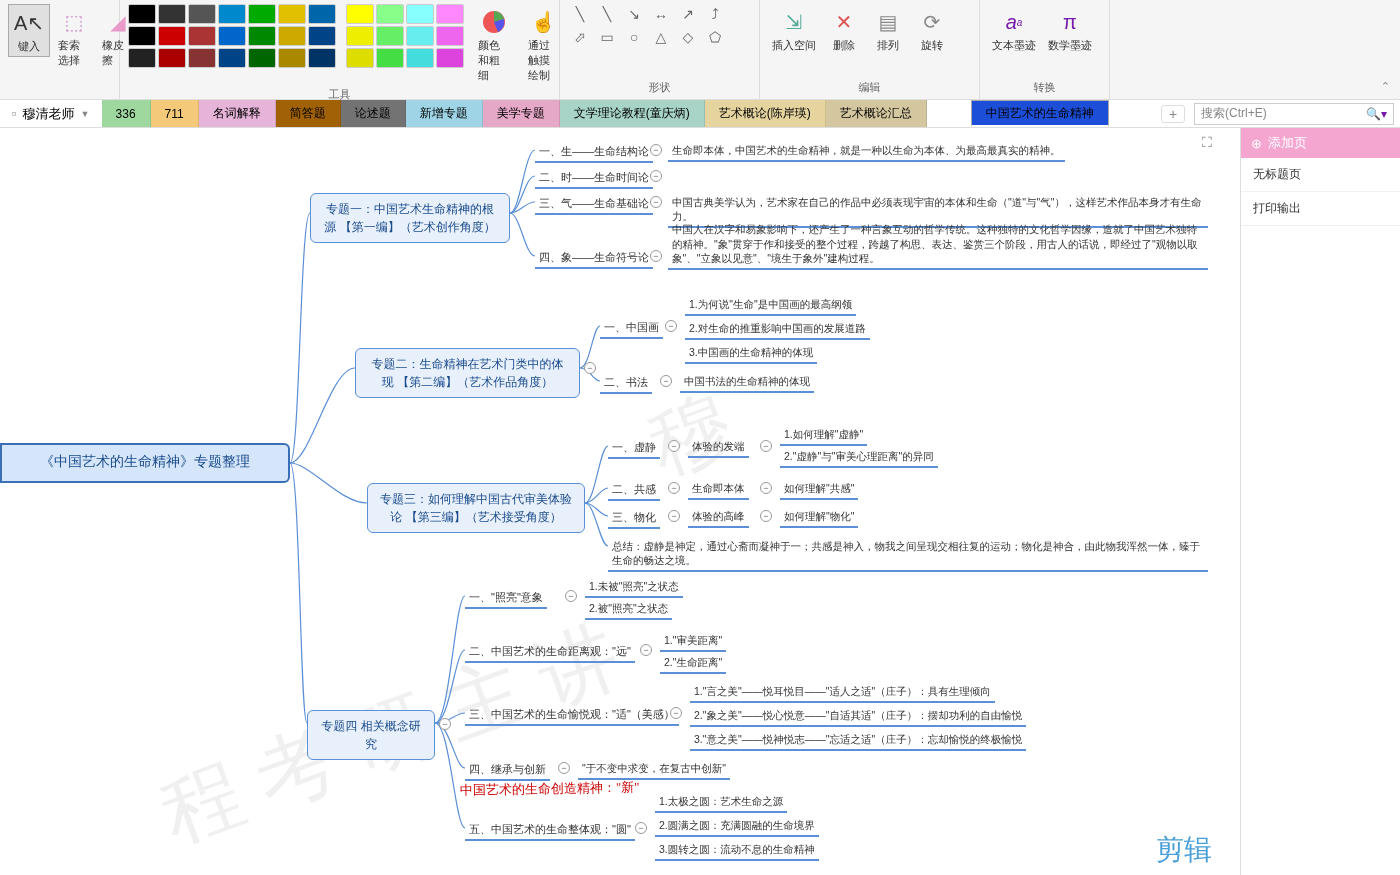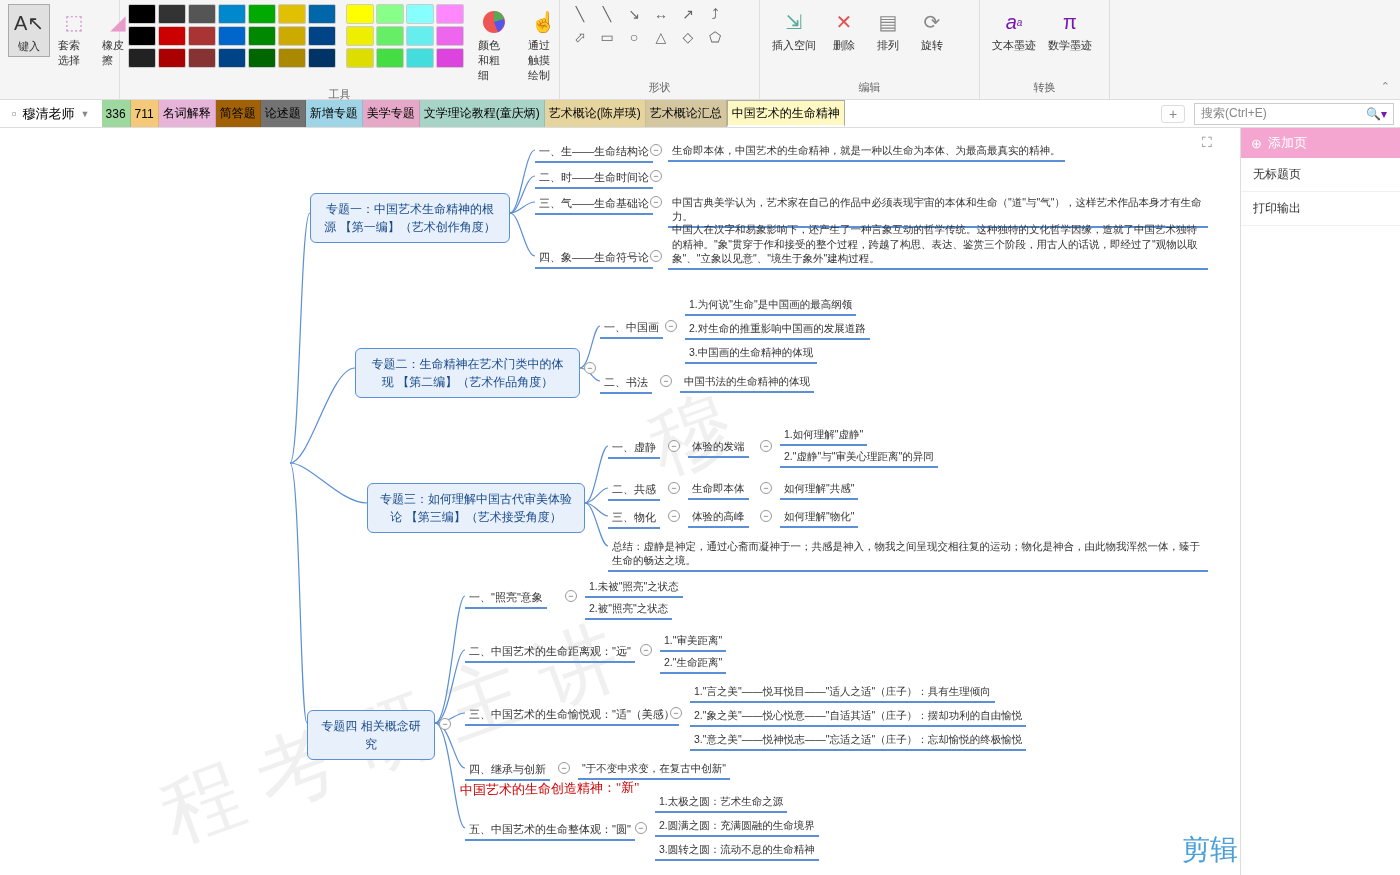--- a/index.html
+++ b/index.html
@@ -15,42 +15,42 @@
 .pen-grid { display: grid; grid-template-columns: repeat(7, 28px); grid-template-rows: repeat(3, 20px); gap: 2px; }
 .pen-sw { border: 1px solid #ccc; border-radius: 2px; }
 .hl-grid { display: grid; grid-template-columns: repeat(4, 28px); grid-template-rows: repeat(3, 20px); gap: 2px; }
 .shape-grid { display: grid; grid-template-columns: repeat(6, 24px); grid-template-rows: repeat(2, 20px); gap: 3px; font-size: 14px; color: #666; align-items: center; justify-items: center; }
 
 
 .notebook-bar { height: 28px; display: flex; align-items: center; border-bottom: 1px solid #ddd; background: #fff; }
 .nb-name { padding: 0 12px; font-size: 13px; display: flex; align-items: center; gap: 6px; }
 .nb-arrow { font-size: 9px; color: #888; }
 .tabs { display: flex; flex: 1; height: 100%; overflow: hidden; }
-.tab { padding: 0 4px; font-size: 12px; display: flex; align-items: center; border-right: 1px solid rgba(0,0,0,0.1); cursor: pointer; white-space: nowrap; }
+.tab { padding: 0 14px; font-size: 12px; display: flex; align-items: center; border-right: 1px solid rgba(0,0,0,0.1); cursor: pointer; white-space: nowrap; }
 .tab-add { width: 24px; display: flex; align-items: center; justify-content: center; color: #888; border: 1px solid #ddd; border-radius: 3px; margin: 3px; font-size: 14px; cursor: pointer; }
 .search-box { width: 200px; height: 22px; border: 1px solid #ccc; margin: 0 6px; display: flex; align-items: center; padding: 0 6px; font-size: 12px; color: #888; }
 .search-box .mag { margin-left: auto; color: #7719aa; }
 
 
 .main { display: flex; height: calc(875px - 128px); }
 .canvas { flex: 1; position: relative; overflow: hidden; background: #fff; }
 .side-panel { width: 160px; border-left: 1px solid #ddd; background: #fff; }
 .side-header { background: #f4a6d0; color: #fff; font-size: 13px; padding: 6px 10px; display: flex; align-items: center; gap: 6px; }
 .side-item { padding: 8px 12px; font-size: 12px; color: #333; border-bottom: 1px solid #f0f0f0; cursor: pointer; }
 
 
 .node { position: absolute; background: #e8f0fb; border: 1px solid #5b8fd6; border-radius: 6px; padding: 6px 10px; font-size: 12px; color: #1a4b8c; text-align: center; line-height: 1.5; }
 .root-node { background: #d6e6fa; border: 2px solid #3a6fb8; font-size: 14px; font-weight: 500; }
 .leaf { position: absolute; font-size: 11px; color: #333; border-bottom: 2px solid #5b8fd6; padding: 2px 4px; white-space: nowrap; }
 .sub-leaf { font-size: 10.5px; }
 .toggle { position: absolute; width: 12px; height: 12px; border: 1px solid #999; border-radius: 50%; background: #fff; font-size: 9px; line-height: 10px; text-align: center; color: #666; cursor: pointer; }
 .red-ink { position: absolute; font-size: 13px; color: #c00; font-family: cursive; transform: rotate(-1deg); }
 .watermark { position: absolute; font-size: 80px; color: rgba(0,0,0,0.06); transform: rotate(-20deg); pointer-events: none; font-weight: 300; letter-spacing: 20px; }
 .expand-icon { position: absolute; top: 6px; right: 20px; width: 18px; height: 18px; font-size: 14px; color: #888; cursor: pointer; }
-.cut-label { position: absolute; bottom: 6px; right: 2px; font-size: 28px; color: #4a9fd8; font-weight: 300; }
+.cut-label { position: absolute; bottom: 6px; right: 28px; font-size: 28px; color: #4a9fd8; font-weight: 300; }
 
 svg.connectors { position: absolute; top: 0; left: 0; pointer-events: none; }
 svg.connectors path { stroke: #5b8fd6; stroke-width: 1.2; fill: none; }
 </style>
 </head>
 <body>
 
 <div class="ribbon">
   <div class="ribbon-group" style="width:120px">
     <div class="ribbon-btns">
@@ -190,21 +190,21 @@
       <div class="tab" style="background: rgb(159, 216, 159);">336</div>
       <div class="tab" style="background: rgb(245, 201, 122);">711</div>
       <div class="tab" style="background: rgb(230, 179, 217);">名词解释</div>
       <div class="tab" style="background: #a16207;">简答题</div>
       <div class="tab" style="background: #737373;">论述题</div>
       <div class="tab" style="background: rgb(159, 212, 230);">新增专题</div>
       <div class="tab" style="background: rgb(230, 168, 199);">美学专题</div>
       <div class="tab" style="background: rgb(168, 212, 199);">文学理论教程(童庆炳)</div>
       <div class="tab" style="background: rgb(230, 212, 159);">艺术概论(陈岸瑛)</div>
       <div class="tab" style="background: rgb(212, 199, 159);">艺术概论汇总</div>
-      <div class="tab" style="background: #fef9c3; border-width: 1px 1px 2px; border-style: solid; border-color: rgb(170, 170, 170) rgb(170, 170, 170) rgb(255, 255, 255); border-image: initial;">中国艺术的生命精神</div>
+      <div class="tab" style="background: #1d4ed8; border-width: 1px 1px 2px; border-style: solid; border-color: rgb(170, 170, 170) rgb(170, 170, 170) rgb(255, 255, 255); border-image: initial; margin-left: 44px;">中国艺术的生命精神</div>
     </div>
   <div class="tab-add">+</div>
   <div class="search-box">
     <span>搜索(Ctrl+E)</span>
     <span class="mag">🔍▾</span>
   </div>
 </div>
 
 <div class="main">
   <div class="canvas">
@@ -232,20 +232,21 @@
       <path d="M 585 375 C 595 375 600 388 608 388"></path>
       <path d="M 585 375 C 595 375 600 418 608 418"></path>
 
       <path d="M 435 595 C 450 595 455 468 465 468"></path>
       <path d="M 435 595 C 450 595 455 522 465 522"></path>
       <path d="M 435 595 C 450 595 455 585 465 585"></path>
       <path d="M 435 595 C 450 595 455 640 465 640"></path>
       <path d="M 435 595 C 450 595 455 700 465 700"></path>
     </svg>
 
+    <div class="node root-node" style="left:0;top:315px;width:290px;height:40px;border-top-left-radius:0;border-bottom-left-radius:0">《中国艺术的生命精神》专题整理</div>
 
     <div class="node" style="left:310px;top:65px;width:200px">专题一：中国艺术生命精神的根源
 【第一编】（艺术创作角度）</div>
     <div class="leaf" style="left:535px;top:14px">一、生——生命结构论</div>
     <div class="toggle" style="left:650px;top:16px">−</div>
     <div class="leaf sub-leaf" style="left:668px;top:14px;max-width:540px;white-space:normal">生命即本体，中国艺术的生命精神，就是一种以生命为本体、为最高最真实的精神。</div>
     <div class="leaf" style="left:535px;top:40px">二、时——生命时间论</div>
     <div class="toggle" style="left:650px;top:42px">−</div>
     <div class="leaf" style="left:535px;top:66px">三、气——生命基础论</div>
     <div class="toggle" style="left:650px;top:68px">−</div>

